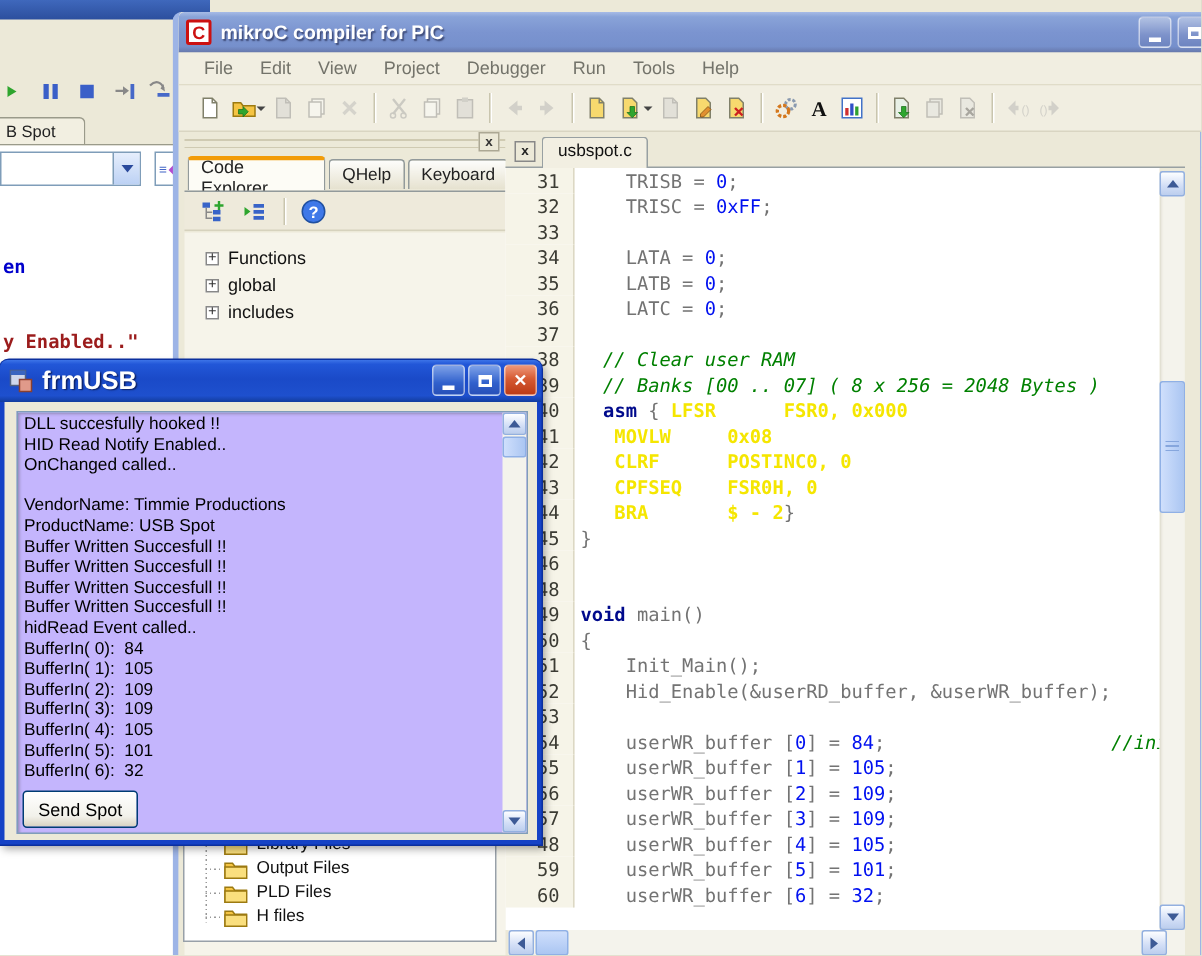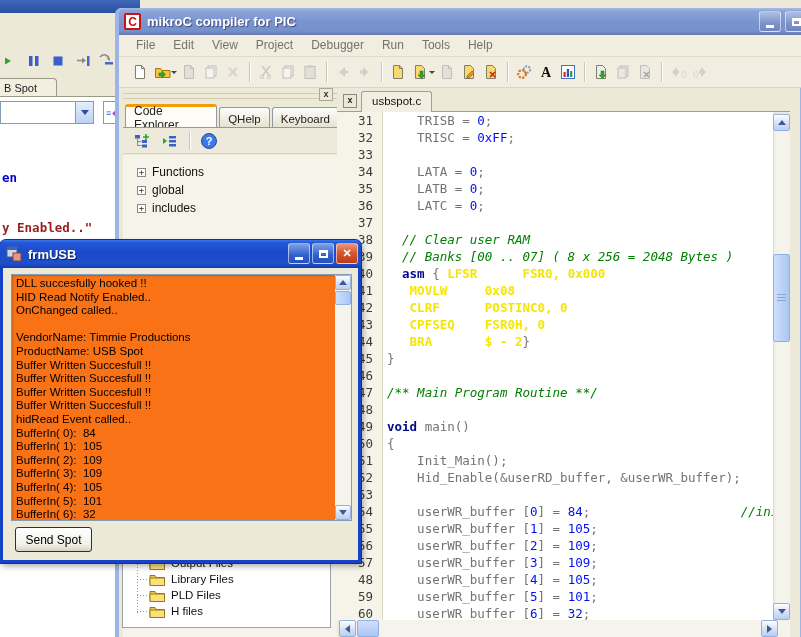--- a/index.html
+++ b/index.html
@@ -52,21 +52,21 @@
   .tsep{width:1px;height:20px;background:#c9c5ae;margin:0 5px;box-shadow:1px 0 0 #fff;}
   .caret{font-size:0;margin-left:-2px;}
 
   
   .panel{position:absolute;left:4px;top:80px;width:214px;height:549px;background:#ece9d8;}
   .phead{position:absolute;left:0;top:0;width:100%;height:15px;
          background:repeating-linear-gradient(180deg,#ece9d8 0 2px,#cfcab2 2px 3px,#ece9d8 3px 5px);
          background-size:100% 8px;background-repeat:no-repeat;background-position:0 3px;}
   .pclose{position:absolute;right:4px;top:0px;width:14px;height:13px;background:#ece9d8;border:1px solid #aca894;
           font-size:9px;line-height:10px;text-align:center;color:#333;font-weight:bold;}
-  .ptabs{position:absolute;left:2px;top:16px;width:100%;height:23px;display:flex;align-items:flex-end;gap:2px;}
+  .ptabs{position:absolute;left:2px;top:16px;width:100%;height:23px;display:flex;align-items:center;gap:2px;}
   .ptab{height:20px;padding:2px 8px 0;font-size:11.5px;color:#222;background:linear-gradient(180deg,#fdfdfb,#e6e2d0);
         border:1px solid #929a9b;border-bottom:none;border-radius:3px 3px 0 0;display:flex;align-items:center;}
   .ptab.active{height:23px;background:#fdfcf6;border-top:3px solid #f29c09;font-size:12px;}
   .ptabline{position:absolute;left:0;top:39px;width:100%;height:1px;background:#929a9b;}
   .ptoolbar{position:absolute;left:0;top:40px;width:100%;height:26px;background:#eeeadb;border-bottom:1px solid #d6d2bd;
             display:flex;align-items:center;gap:6px;padding-left:8px;}
   .ptool-sep{width:1px;height:18px;background:#c9c5ae;box-shadow:1px 0 0 #fff;margin:0 2px;}
   .ptree{position:absolute;left:0;top:67px;width:100%;bottom:0;background:#f6f4ea;padding:8px 0 0 14px;}
   .titem{display:flex;align-items:center;height:18px;font-size:12px;color:#111;}
   .expander{width:9px;height:9px;border:1px solid #888;background:#fff;font-size:9px;line-height:7px;
@@ -116,23 +116,23 @@
   .ed-vscroll{left:654px;top:106px;width:17px;height:506px;}
   .ed-rightstrip{position:absolute;left:671px;top:80px;width:15px;height:549px;background:#ece9d8;border-right:5px solid #9db4e6;}
   .ed-hscroll{position:absolute;left:220px;top:612px;width:451px;height:17px;background:#f4f3ec;}
 
   
   .frm{left:0;top:240px;width:361px;height:323px;z-index:5;background:#ece9d8;
        border:3px solid #1542c6;border-radius:6px 6px 0 0;box-shadow:0 0 0 1px #0b2f9e,2px 3px 6px rgba(0,0,0,.35);}
   .frm-title{position:absolute;left:-3px;top:-3px;width:361px;height:28px;border-radius:5px 5px 0 0;
        background:linear-gradient(180deg,#3d74e8 0%,#2257d8 10%,#1a4ac8 45%,#1e50ce 85%,#123c9e 100%);
        display:flex;align-items:center;padding-left:6px;}
-  .frm-title-text{color:#fff;font-weight:bold;font-size:13px;margin-left:6px;text-shadow:1px 1px 1px rgba(0,0,30,.6);}
+  .frm-title-text{color:#fff;font-weight:bold;font-size:17px;margin-left:6px;text-shadow:1px 1px 1px rgba(0,0,30,.6);}
   .frm-btns{position:absolute;right:3px;top:3px;display:flex;gap:2px;}
-  .listbox{position:absolute;left:8px;top:31px;width:341px;height:247px;background:#f97316;
+  .listbox{position:absolute;left:8px;top:31px;width:341px;height:282px;background:#c4b5fd;
            border:1px solid #7f9db9;box-shadow:inset 1px 1px 2px rgba(60,60,60,.35);overflow:hidden;}
   .loglines{position:absolute;left:0;top:2px;right:17px;padding-left:4px;font-size:11.5px;line-height:13.6px;
            color:#000;white-space:pre;}
   .lb-scroll{position:absolute;right:0;top:0;width:16px;height:100%;background:#f4f3ec;}
   .sendbtn{position:absolute;left:12px;top:284px;width:77px;height:25px;border:1px solid #003c74;border-radius:3px;
            background:linear-gradient(180deg,#ffffff,#f2f1ea 70%,#d8d2c2);font-size:12px;color:#000;
            display:flex;align-items:center;justify-content:center;font-family:"Liberation Sans",sans-serif;}
 </style>
 </head>
 <body>
@@ -440,21 +440,20 @@
         <div class="ln-row"><span class="ln-num">37</span><span class="ln-code"></span></div>
         <div class="ln-row"><span class="ln-num">38</span><span class="ln-code"><span class="tc">  // Clear user RAM</span></span></div>
         <div class="ln-row"><span class="ln-num">39</span><span class="ln-code"><span class="tc">  // Banks [00 .. 07] ( 8 x 256 = 2048 Bytes )</span></span></div>
         <div class="ln-row"><span class="ln-num">40</span><span class="ln-code"><span class="tp">  </span><span class="tk">asm</span><span class="tp"> { </span><span class="ta">LFSR      FSR0, 0x000</span></span></div>
         <div class="ln-row"><span class="ln-num">41</span><span class="ln-code"><span class="tp">   </span><span class="ta">MOVLW     0x08</span></span></div>
         <div class="ln-row"><span class="ln-num">42</span><span class="ln-code"><span class="tp">   </span><span class="ta">CLRF      POSTINC0, 0</span></span></div>
         <div class="ln-row"><span class="ln-num">43</span><span class="ln-code"><span class="tp">   </span><span class="ta">CPFSEQ    FSR0H, 0</span></span></div>
         <div class="ln-row"><span class="ln-num">44</span><span class="ln-code"><span class="tp">   </span><span class="ta">BRA       $ - 2</span><span class="tp">}</span></span></div>
         <div class="ln-row"><span class="ln-num">45</span><span class="ln-code"><span class="tp">}</span></span></div>
         <div class="ln-row"><span class="ln-num">46</span><span class="ln-code"></span></div>
-        <div class="ln-row"><span class="ln-num">47</span><span class="ln-code"><span class="tc">/** Main Program Routine **/</span></span></div>
         <div class="ln-row"><span class="ln-num">48</span><span class="ln-code"></span></div>
         <div class="ln-row"><span class="ln-num">49</span><span class="ln-code"><span class="tk">void</span><span class="tp"> main()</span></span></div>
         <div class="ln-row"><span class="ln-num">50</span><span class="ln-code"><span class="tp">{</span></span></div>
         <div class="ln-row"><span class="ln-num">51</span><span class="ln-code"><span class="tp">    Init_Main();</span></span></div>
         <div class="ln-row"><span class="ln-num">52</span><span class="ln-code"><span class="tp">    Hid_Enable(&amp;userRD_buffer, &amp;userWR_buffer);</span></span></div>
         <div class="ln-row"><span class="ln-num">53</span><span class="ln-code"></span></div>
         <div class="ln-row"><span class="ln-num">54</span><span class="ln-code"><span class="tp">    userWR_buffer [</span><span class="tn">0</span><span class="tp">] = </span><span class="tn">84</span><span class="tp">;</span><span class="tp">                    </span><span class="tc">//init</span></span></div>
         <div class="ln-row"><span class="ln-num">55</span><span class="ln-code"><span class="tp">    userWR_buffer [</span><span class="tn">1</span><span class="tp">] = </span><span class="tn">105</span><span class="tp">;</span></span></div>
         <div class="ln-row"><span class="ln-num">56</span><span class="ln-code"><span class="tp">    userWR_buffer [</span><span class="tn">2</span><span class="tp">] = </span><span class="tn">109</span><span class="tp">;</span></span></div>
         <div class="ln-row"><span class="ln-num">57</span><span class="ln-code"><span class="tp">    userWR_buffer [</span><span class="tn">3</span><span class="tp">] = </span><span class="tn">109</span><span class="tp">;</span></span></div>
@@ -490,31 +489,31 @@
   <div class="abs projpanel">
     <div class="vline"></div>
   <div class="proj-item">
         <span class="conn"></span>
         <span class="folder-ic">
           <svg width="16" height="13">
             <path d="M1 2.5h5l1.5 2h8v8H1z" fill="#f5c443" stroke="#9c7a10"></path>
             <path d="M1 5h14.5v7.5H1z" fill="#fadf7e" stroke="#9c7a10"></path>
           </svg>
         </span>
-        <span>Output Files</span>
+        <span>Library Files</span>
       </div>
       <div class="proj-item">
         <span class="conn"></span>
         <span class="folder-ic">
           <svg width="16" height="13">
             <path d="M1 2.5h5l1.5 2h8v8H1z" fill="#f5c443" stroke="#9c7a10"></path>
             <path d="M1 5h14.5v7.5H1z" fill="#fadf7e" stroke="#9c7a10"></path>
           </svg>
         </span>
-        <span>Library Files</span>
+        <span>Output Files</span>
       </div>
       <div class="proj-item">
         <span class="conn"></span>
         <span class="folder-ic">
           <svg width="16" height="13">
             <path d="M1 2.5h5l1.5 2h8v8H1z" fill="#f5c443" stroke="#9c7a10"></path>
             <path d="M1 5h14.5v7.5H1z" fill="#fadf7e" stroke="#9c7a10"></path>
           </svg>
         </span>
         <span>PLD Files</span>

